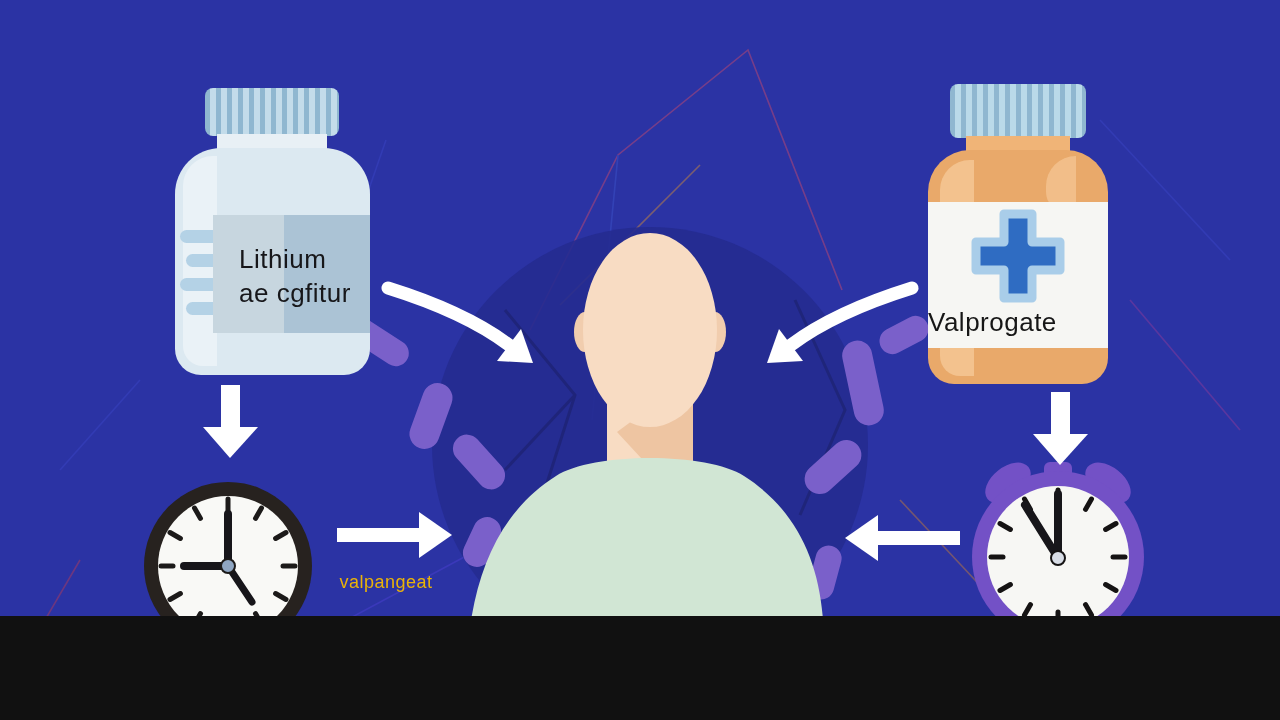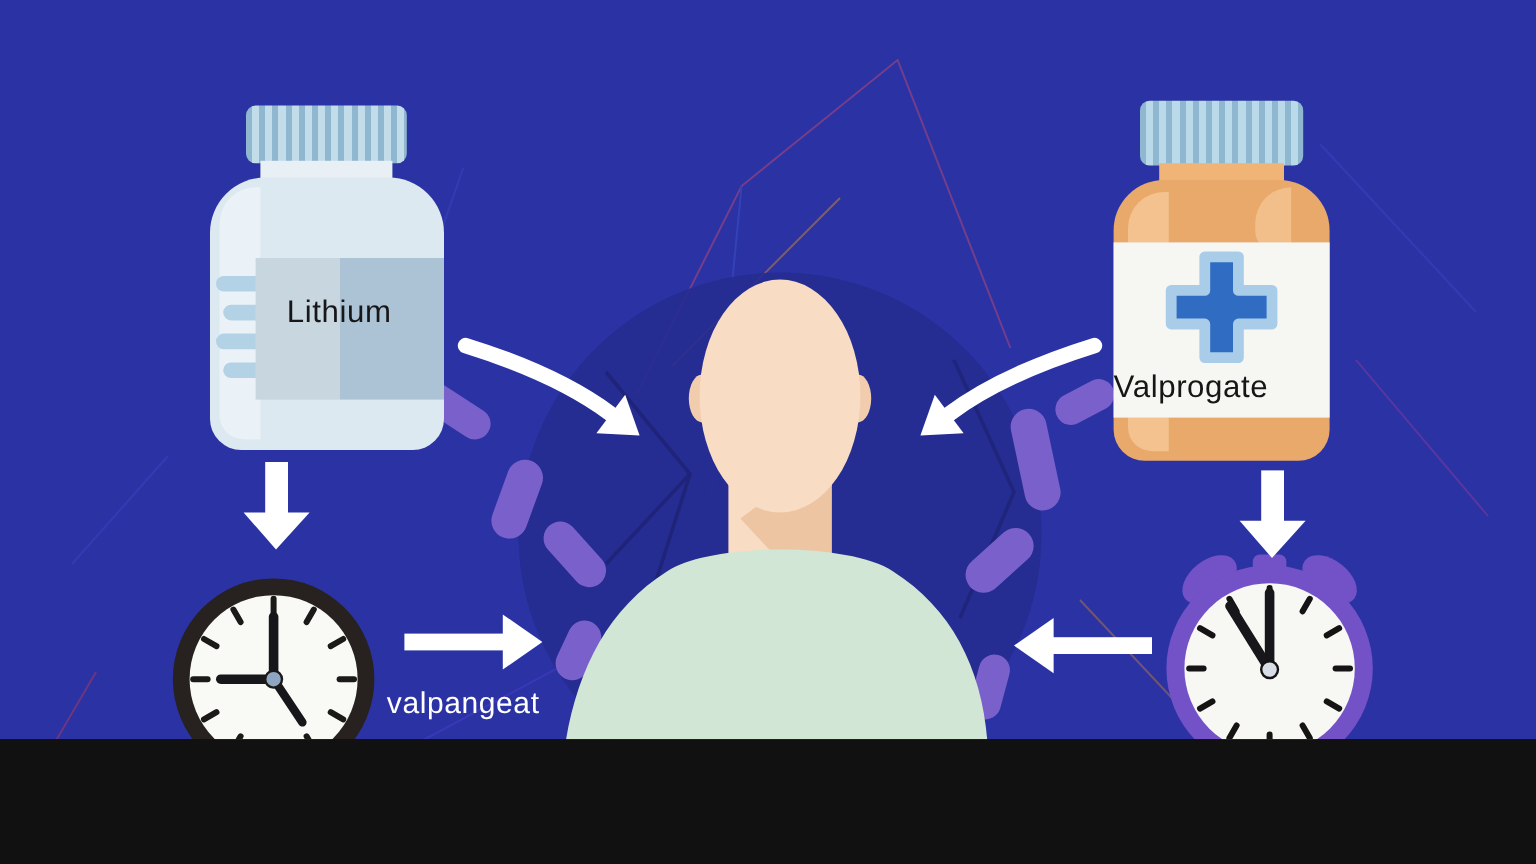--- a/index.html
+++ b/index.html
@@ -34,21 +34,21 @@
   .valproate-body{background:#e9a96a;border-radius:42px 42px 26px 26px;}
   .valproate-highlight{background:#f3c28e;border-radius:30px 0 0 20px;}
   .valproate-label{background:#f6f6f3;}
   .valproate-label .drug-name{
     position:absolute;bottom:10px;left:0;right:0;
     color:#161616;font-size:26px;font-weight:500;letter-spacing:0.5px;
   }
 
   
   .caption{
-    color:#ffffff;font-size:25px;letter-spacing:0.5px;
+    color:#eab308;font-size:18px;letter-spacing:0.5px;
     text-align:center;width:170px;
   }
 </style>
 </head>
 <body>
 
 <div id="canvas">
 
   <svg class="abs" style="left:0;top:0" width="1280" height="720">
 
@@ -92,20 +92,21 @@
     <div class="body-shape lithium-body" style="left:0;top:60px;width:195px;height:227px"></div>
     <div class="abs lithium-highlight" style="left:8px;top:68px;width:34px;height:210px"></div>
 
     <div class="pill" style="left:5px;top:142px;width:42px"></div>
     <div class="pill" style="left:11px;top:166px;width:36px"></div>
     <div class="pill" style="left:5px;top:190px;width:42px"></div>
     <div class="pill" style="left:11px;top:214px;width:36px"></div>
 
     <div class="label lithium-label" style="left:38px;top:127px;width:157px;height:118px">
       <div>Lithium</div>
+      <div>ae cgfitur</div>
     </div>
   </div>
 
   <div class="bottle" style="left:928px;top:84px;width:180px;height:300px">
     <div class="cap orange-cap" style="left:22px;top:0;width:136px;height:54px"></div>
     <div class="neck" style="left:38px;top:52px;width:104px;height:24px;background:#f0b477"></div>
     <div class="body-shape valproate-body" style="left:0;top:66px;width:180px;height:234px"></div>
     <div class="abs valproate-highlight" style="left:12px;top:76px;width:34px;height:216px"></div>
     <div class="abs valproate-highlight" style="left:118px;top:72px;width:30px;height:56px;opacity:.85"></div>
 

